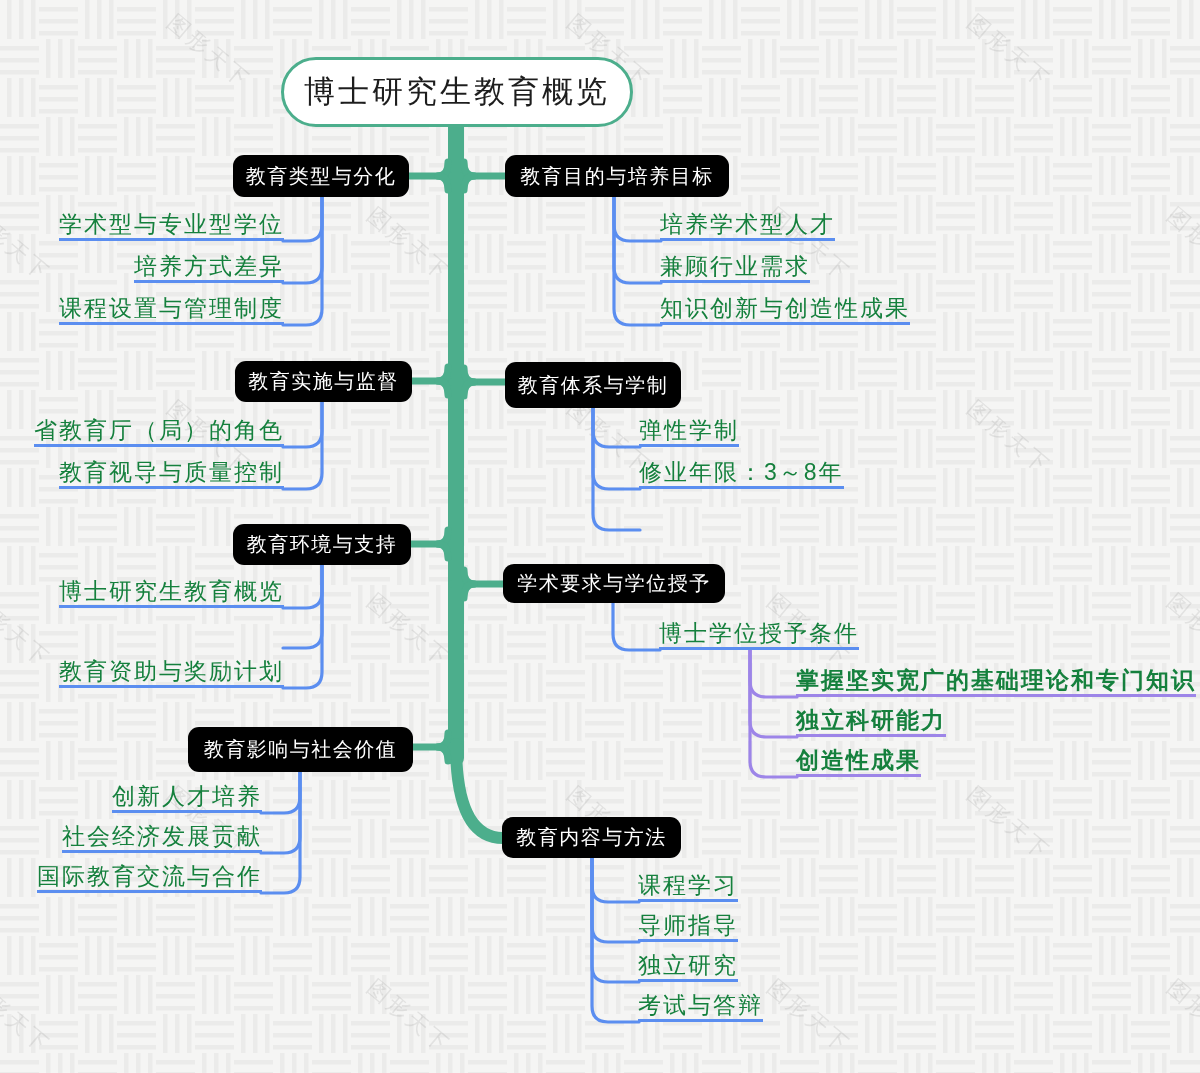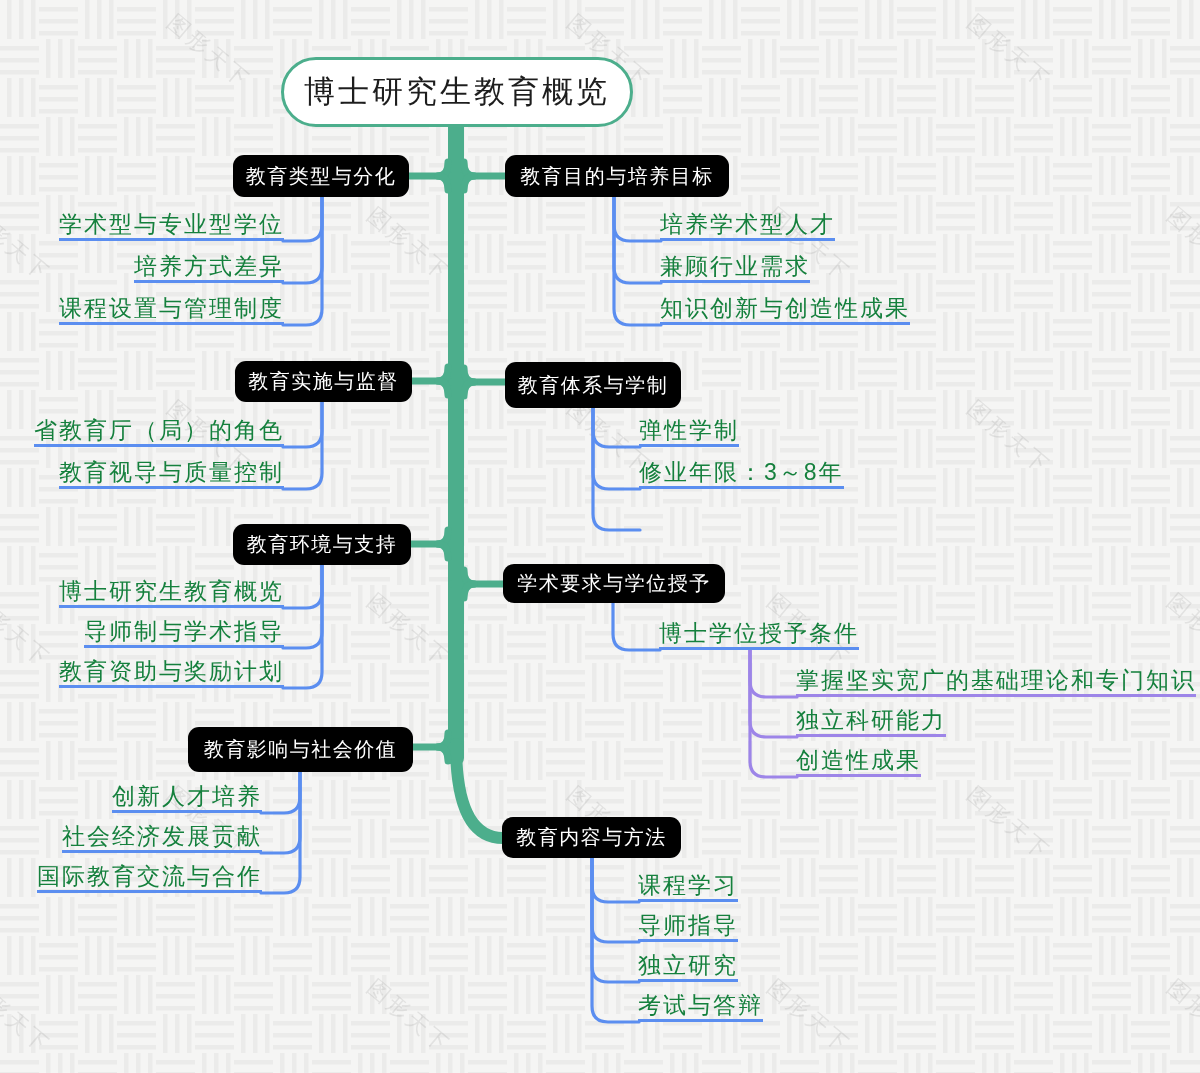--- a/index.html
+++ b/index.html
@@ -26,21 +26,21 @@
   }
   .topic{
     position:absolute;box-sizing:border-box;background:#000000;color:#ffffff;
     border-radius:11px;display:flex;align-items:center;justify-content:center;
     font-size:20px;letter-spacing:1.5px;white-space:nowrap;z-index:3;
   }
   .item{
     position:absolute;height:28px;line-height:28px;font-size:23px;letter-spacing:2px;
     color:#15803d;white-space:nowrap;z-index:3;border-bottom:3px solid #5b8ef0;
   }
-  .item.purple{border-bottom-color:#9d85e8;}
+  .item.purple{border-bottom-color:#9d85e8;font-weight:bold;}
 </style>
 </head>
 <body>
 
 <div class="canvas">
 
   <svg class="layer" width="1200" height="1073" aria-hidden="true">
     <defs>
       <pattern id="weave" patternUnits="userSpaceOnUse" width="78" height="78">
         <rect width="78" height="78" fill="#f5f5f4"></rect>
@@ -179,21 +179,20 @@
   <div class="item" style="left:660px;top:252px">兼顾行业需求</div>
   <div class="item" style="left:660px;top:294px">知识创新与创造性成果</div>
 
   <div class="item" style="right:916px;top:416px">省教育厅（局）的角色</div>
   <div class="item" style="right:916px;top:458px">教育视导与质量控制</div>
 
   <div class="item" style="left:639px;top:416px">弹性学制</div>
   <div class="item" style="left:639px;top:458px">修业年限：3～8年</div>
 
   <div class="item" style="right:916px;top:577px">博士研究生教育概览</div>
-  <div class="item" style="right:916px;top:617px">导师制与学术指导</div>
   <div class="item" style="right:916px;top:657px">教育资助与奖励计划</div>
 
   <div class="item" style="left:659px;top:619px">博士学位授予条件</div>
   <div class="item purple" style="left:796px;top:666px">掌握坚实宽广的基础理论和专门知识</div>
   <div class="item purple" style="left:796px;top:706px">独立科研能力</div>
   <div class="item purple" style="left:796px;top:746px">创造性成果</div>
 
   <div class="item" style="right:938px;top:782px">创新人才培养</div>
   <div class="item" style="right:938px;top:822px">社会经济发展贡献</div>
   <div class="item" style="right:938px;top:862px">国际教育交流与合作</div>

